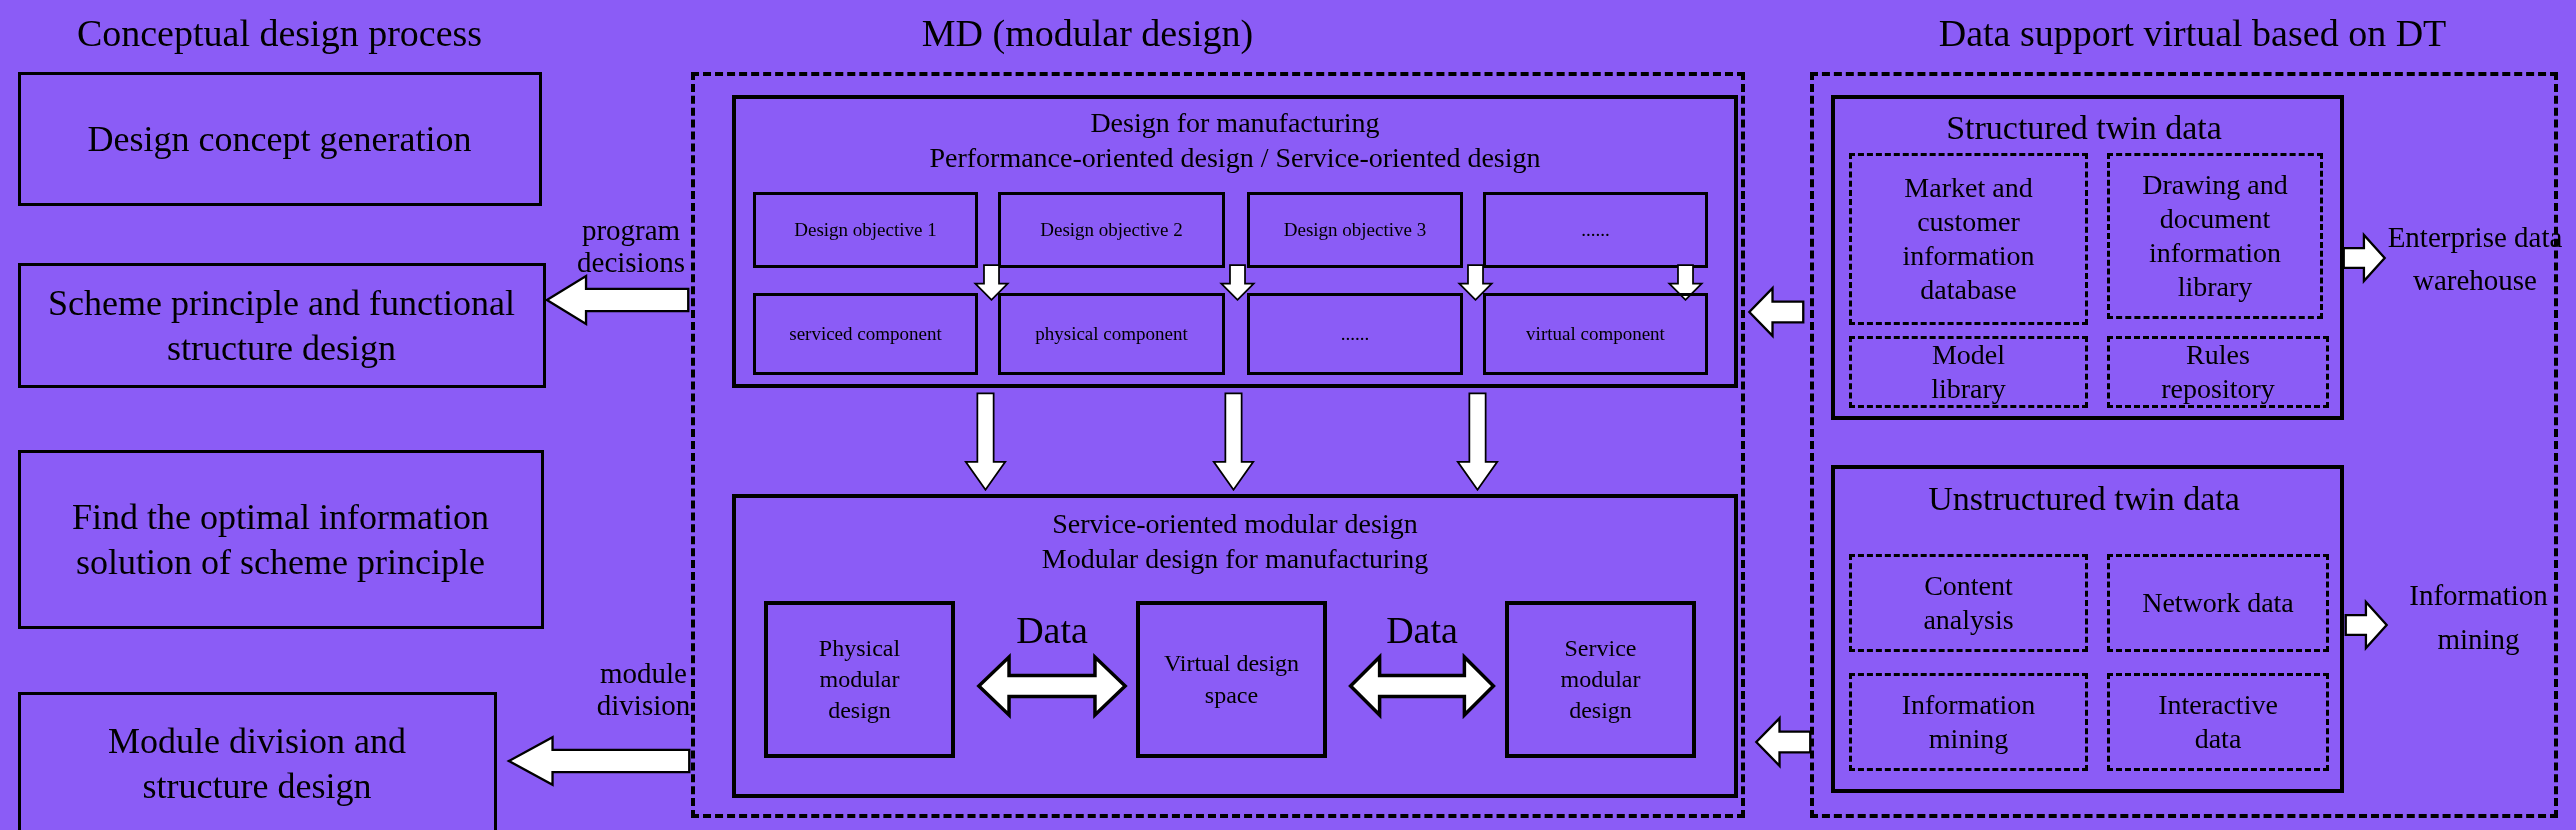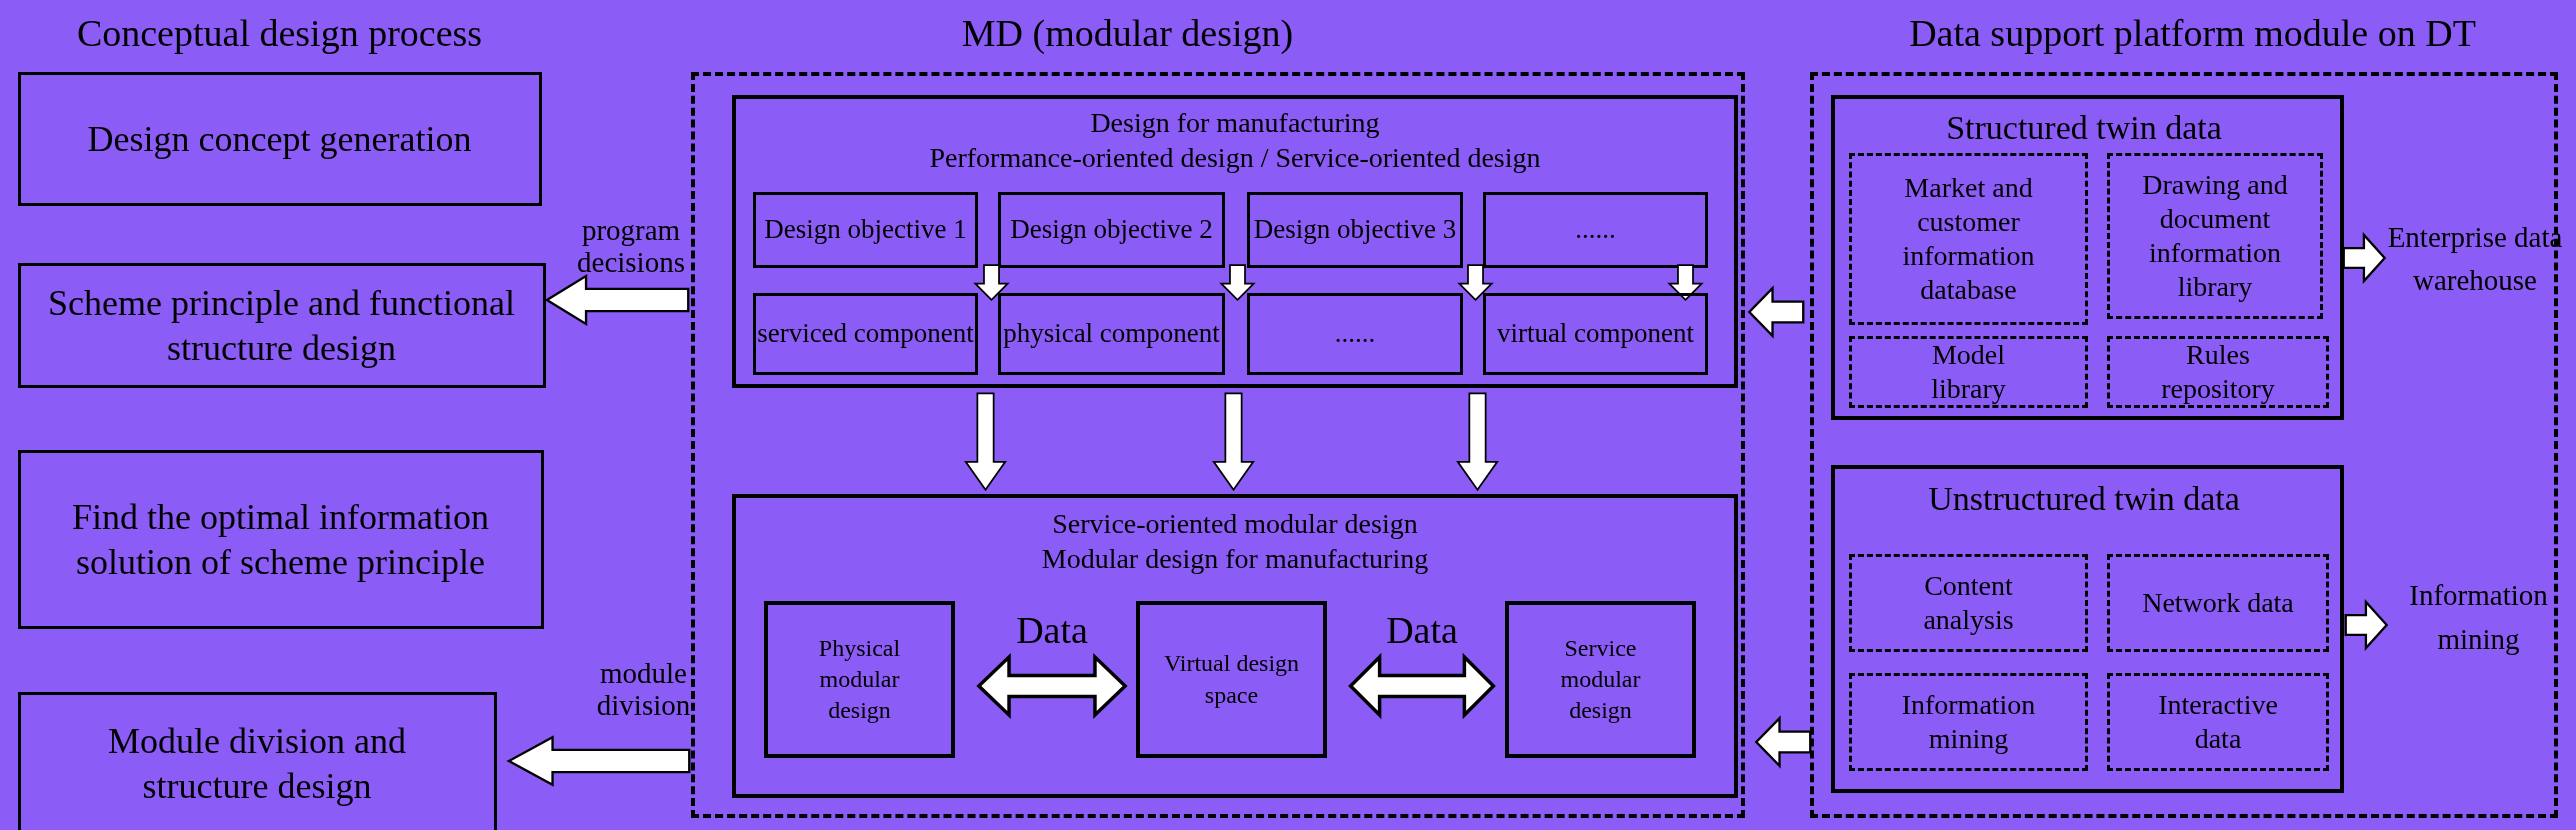--- a/index.html
+++ b/index.html
@@ -4,39 +4,39 @@
 <style>
   html,body{margin:0;padding:0;background:#fff;}
   #canvas{position:relative;width:2576px;height:831px;background:#8b5cf6;
           font-family:"Liberation Serif","DejaVu Serif",serif;color:#000;overflow:hidden;}
   .abs{position:absolute;}
   .ctr{display:flex;align-items:center;justify-content:center;text-align:center;}
   .hdr{font-size:38px;white-space:nowrap;}
   .lbox{border:3.5px solid #000;font-size:36px;line-height:1.25;}
   .dashc{border:4.7px dashed #000;}
   .solidbox{border:4.1px solid #000;}
-  .smbox{border:3.5px solid #000;font-size:27px;line-height:1.15;}
+  .smbox{border:3.5px solid #000;font-size:19px;line-height:1.15;}
   .modbox{border:4.7px solid #000;font-size:24px;line-height:1.3;}
   .cell{border:3.5px dashed #000;font-size:28px;line-height:1.22;}
   .subt{font-size:28px;line-height:1.25;text-align:center;width:100%;}
   .bigt{font-size:34px;white-space:nowrap;}
   .alabel{font-size:29px;line-height:1.1;text-align:center;}
   .outlbl{font-size:29px;line-height:1.5;text-align:center;}
   .datalbl{font-size:38px;}
   svg{display:block;}
   svg polygon{fill:#fff;stroke:#000;}
 </style>
 </head>
 <body>
 
 <div id="canvas">
 
   <div class="abs ctr hdr" style="left:23px;top:8.2px;width:513px;height:49px;">Conceptual design process</div>
-  <div class="abs ctr hdr" style="left:807px;top:8.2px;width:641px;height:49px;">MD (modular design)</div>
-  <div class="abs ctr hdr" style="left:1831px;top:8.2px;width:723px;height:49px;">Data support platform module on DT</div>
+  <div class="abs ctr hdr" style="left:767px;top:8.2px;width:641px;height:49px;">MD (modular design)</div>
+  <div class="abs ctr hdr" style="left:1831px;top:8.2px;width:723px;height:49px;">Data support virtual based on DT</div>
 
   <div class="abs ctr lbox" style="left:17.5px;top:72px;width:518px;height:128px;">Design concept generation</div>
   <div class="abs ctr lbox" style="left:17.5px;top:263px;width:528px;height:125px;padding:0 11.7px;box-sizing:border-box;">Scheme principle and functional structure design</div>
   <div class="abs ctr lbox" style="left:17.5px;top:450px;width:526px;height:179px;padding:0 17.5px;box-sizing:border-box;">Find the optimal information solution of scheme principle</div>
   <div class="abs ctr lbox" style="left:17.5px;top:692px;width:479px;height:144px;padding:0 35px;box-sizing:border-box;">Module division and structure design</div>
 
   <div class="abs alabel" style="left:548px;top:215px;width:166px;">
     <div>program</div>
     <div>decisions</div>
   </div>

